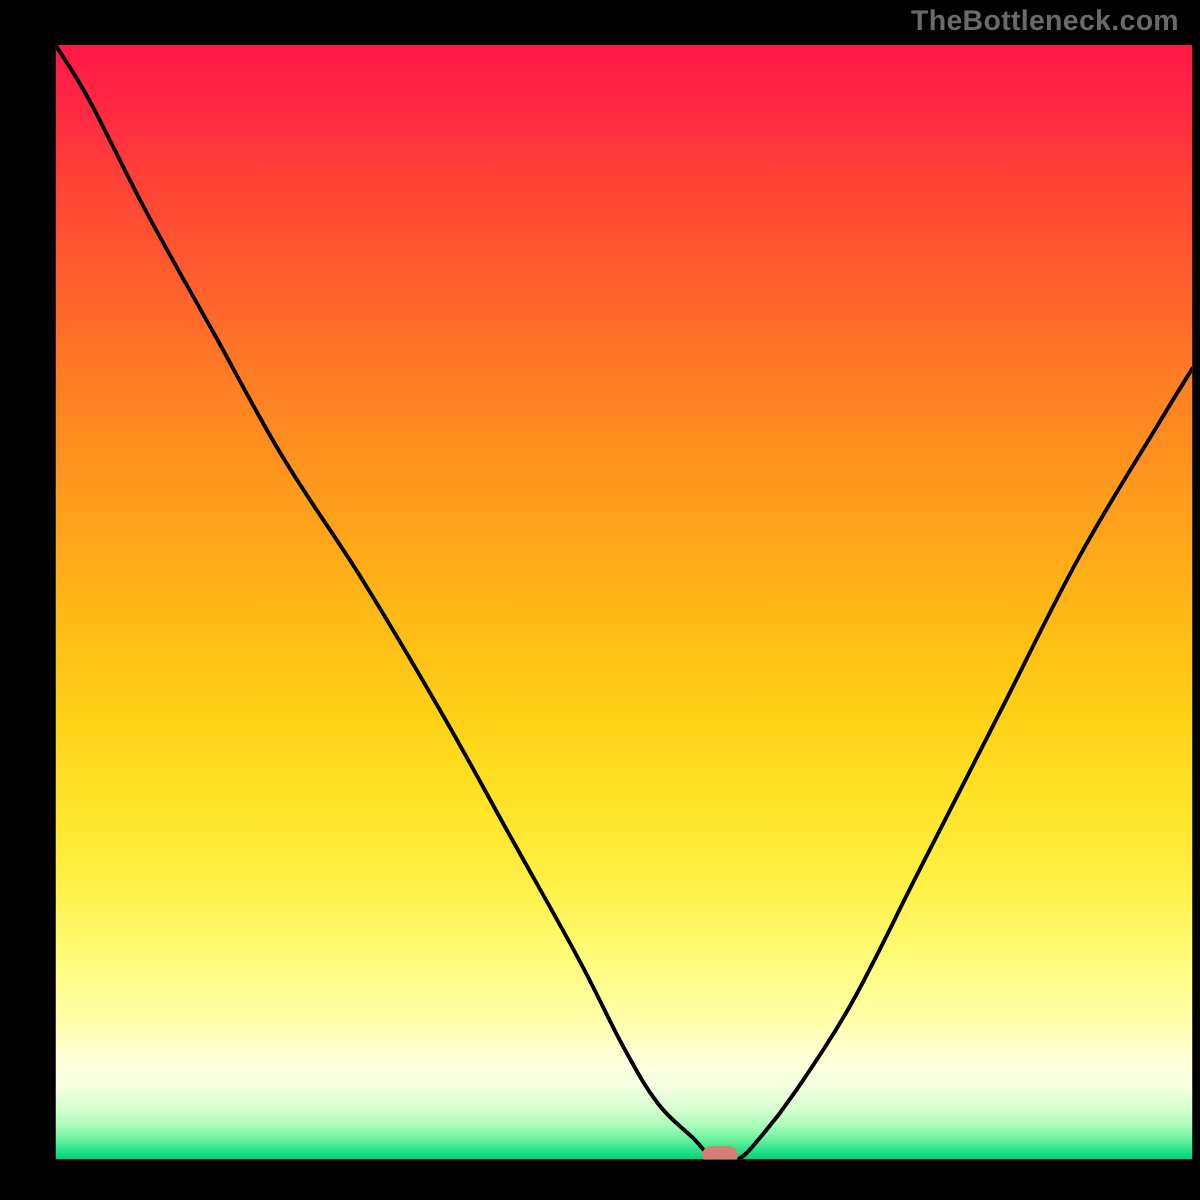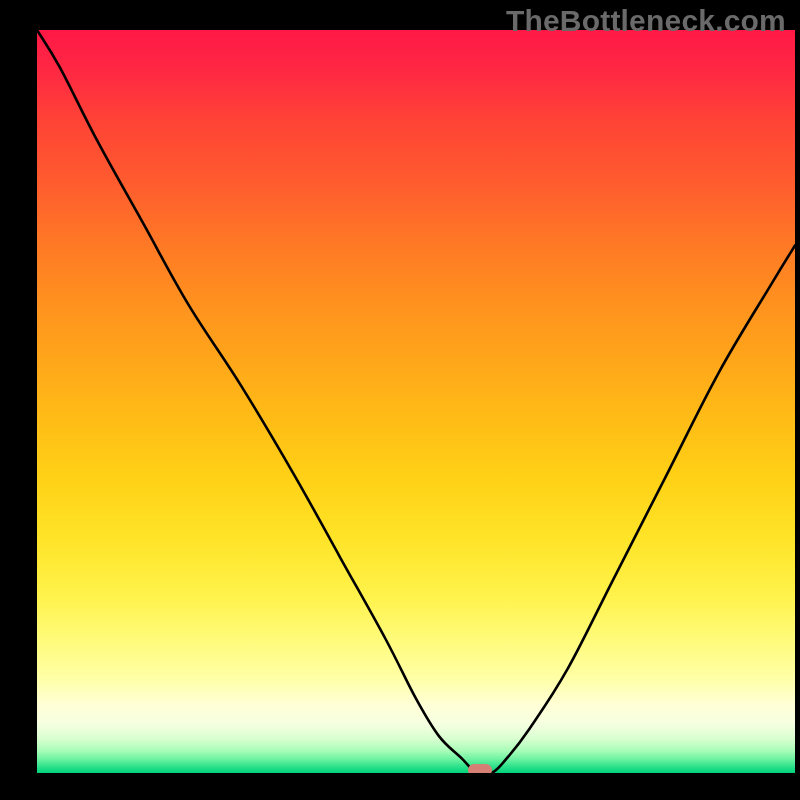--- a/index.html
+++ b/index.html
@@ -14,21 +14,21 @@
     position: relative;
     width: 800px;
     height: 800px;
     background: #000;
   }
   .watermark {
     position: absolute;
     top: 4px;
     right: 14px;
     font-family: Arial, Helvetica, sans-serif;
-    font-size: 30px;
+    font-size: 19px;
     font-weight: 600;
     color: #6a6a6a;
     letter-spacing: 0.2px;
     z-index: 10;
     user-select: none;
     margin-left: 40px;
   }
   .plot {
     position: absolute;
     left: 37px;

